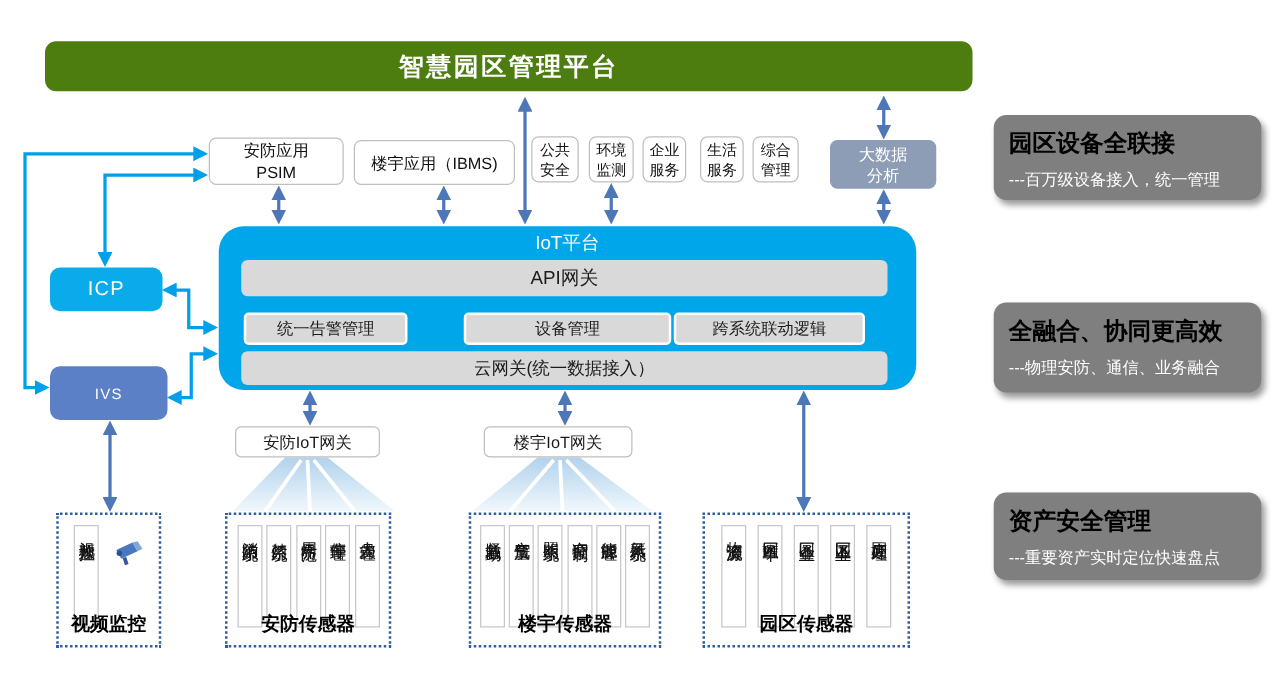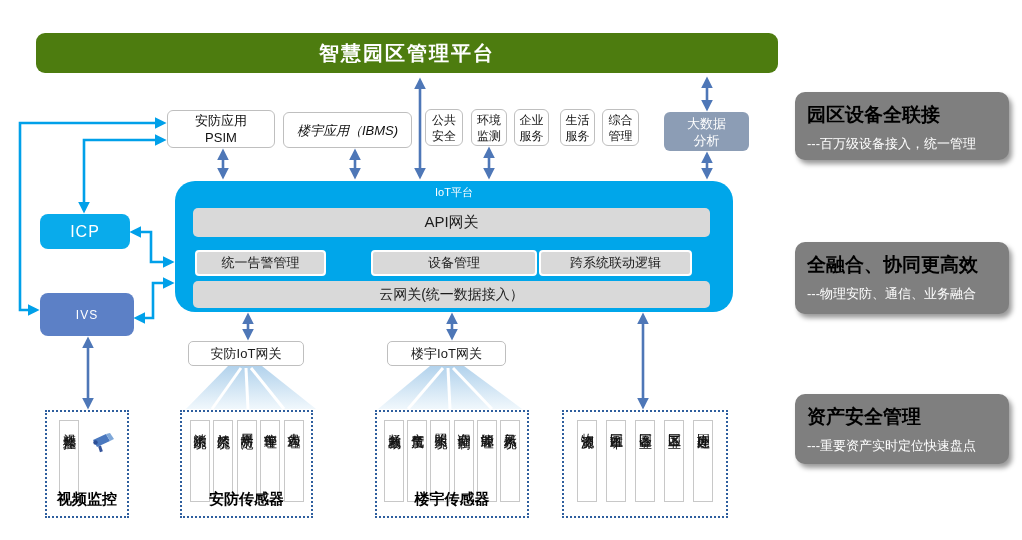--- a/index.html
+++ b/index.html
@@ -8,29 +8,29 @@
   .abs{position:absolute;box-sizing:border-box;}
 
   
   .banner{left:8px;top:33px;width:742px;height:40px;background:#4d7c0f;border-radius:9px;
           color:#fff;font-size:20px;font-weight:bold;display:flex;align-items:center;justify-content:center;letter-spacing:2px;margin-left:28px;}
 
   
   .appbox{background:#fff;border:1px solid #BFBFBF;border-radius:6px;display:flex;align-items:center;justify-content:center;
           text-align:center;font-size:13px;line-height:17px;color:#111;}
   .psim{left:167px;top:110px;width:108px;height:38px;flex-direction:column;}
-  .ibms{left:283px;top:112px;width:129px;height:36px;font-style:italic;}
+  .ibms{left:283px;top:112px;width:129px;height:36px;}
   .smallbox{font-size:12px;line-height:16px;}
   .sb span{display:block;width:26px;word-break:break-all;margin:0 auto;}
   .bigdata{left:664px;top:112px;width:85px;height:39px;background:#8C9DB5;border:none;color:#fff;font-size:13px;line-height:17px;}
   .bigdata span{display:inline-block;width:41px;word-break:break-all;text-align:center;}
 
   
   .platform{left:175px;top:181px;width:558px;height:131px;background:#00A6EA;border-radius:20px;}
-  .platform-title{left:175px;top:185px;width:558px;text-align:center;color:#fff;font-size:11px;}
+  .platform-title{left:175px;top:185px;width:558px;text-align:center;color:#fff;font-size:15px;}
   .graybar{background:#D9D9D9;border-radius:5px;display:flex;align-items:center;justify-content:center;font-size:15px;color:#1c1c1c;}
   .apibar{left:193px;top:208px;width:517px;height:29px;}
   .module{top:250px;height:26px;background:#D9D9D9;border:2px solid #fff;border-radius:4px;display:flex;align-items:center;justify-content:center;font-size:13px;color:#1c1c1c;}
   .m1{left:195px;width:131px;} .m2{left:371px;width:166px;} .m3{left:539px;width:153px;}
   .cloudbar{left:193px;top:281px;width:517px;height:27px;font-size:14px;}
 
   
   .icp{left:40px;top:214px;width:90px;height:35px;background:#09ABEB;border-radius:8px;color:#fff;font-size:16px;
        display:flex;align-items:center;justify-content:center;letter-spacing:1px;}
   .ivs{left:40px;top:293px;width:94px;height:43px;background:#5C80C6;border-radius:8px;color:#fff;font-size:12px;
@@ -166,20 +166,21 @@
   </div>
 
   <div class="abs sensorbox parkbox">
     <div class="items">
       <span class="vitem">物流资源</span>
       <span class="vitem">园区班车</span>
       <span class="vitem">园区企业</span>
       <span class="vitem">园区工业</span>
       <span class="vitem">固废处理</span>
     </div>
+    <div class="boxlabel">园区传感器</div>
   </div>
 
   <div class="abs panel p1">
     <div class="ptitle">园区设备全联接</div>
     <div class="pdesc">---百万级设备接入，统一管理</div>
   </div>
   <div class="abs panel p2">
     <div class="ptitle">全融合、协同更高效</div>
     <div class="pdesc">---物理安防、通信、业务融合</div>
   </div>

